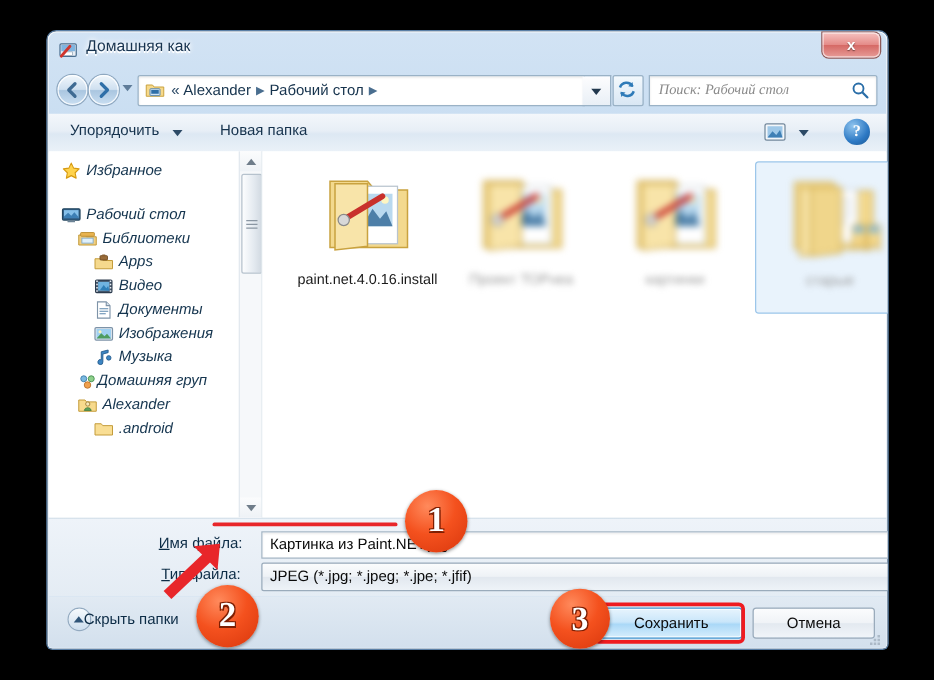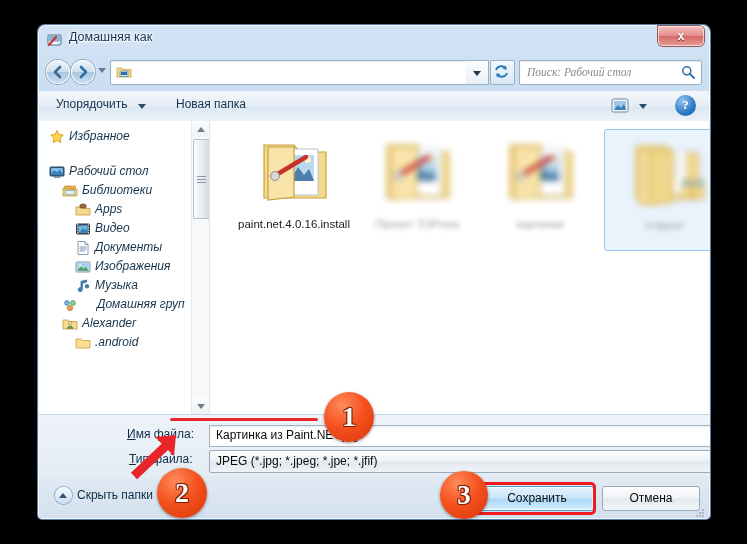--- a/index.html
+++ b/index.html
@@ -193,20 +193,23 @@
       <div class="nav-drop"></div>
 
       <div class="addrbar">
         <span class="addr-folder">
           <svg width="16" height="16" viewBox="0 0 16 16">
             <path d="M1 4h5l1.3 1.6H15V13H1z" fill="#f7d98a" stroke="#c9a23f" stroke-width=".8"></path>
             <rect x="4" y="7" width="8" height="5.5" rx=".5" fill="#cfe3f4" stroke="#5d88ad" stroke-width=".8"></rect>
             <rect x="5" y="8" width="6" height="3" fill="#2d6ea8"></rect>
           </svg>
         </span>
+        <div class="crumbs">
+          <span class="gg">«</span><span>Alexander</span><span class="sep">▶</span><span>Рабочий стол</span><span class="sep">▶</span>
+        </div>
       </div>
 
       <div class="addr-arrow">
         <i></i>
       </div>
 
       <div class="refresh">
         <svg width="21" height="21" viewBox="0 0 21 21">
           <path d="M5 9 a5.5 5.5 0 0 1 10 -1" fill="none" stroke="#2f7bb8" stroke-width="2"></path>
           <path d="M15 4.5 L15.6 8.6 L11.6 8" fill="#2f7bb8"></path>
@@ -325,21 +328,21 @@
                   <circle cx="12" cy="8.3" r="1.8" fill="#3d86c4" stroke="#245a8c" stroke-width=".7"></circle>
                 </svg></span>
               <span class="tlabel" style="left:56px">Музыка</span>
             </div>
             <div class="tnode" style="position: absolute; left: 0px; top: 174px; width: 152px;">
               <span class="tico" style="left:23px"><svg width="16" height="16" viewBox="0 0 16 16">
                   <circle cx="5" cy="6" r="2.4" fill="#79b8e0" stroke="#3a7aa8" stroke-width=".7"></circle>
                   <circle cx="11" cy="6" r="2.4" fill="#8ed08a" stroke="#3f8a4a" stroke-width=".7"></circle>
                   <circle cx="8" cy="11" r="2.6" fill="#f0a04d" stroke="#b8702a" stroke-width=".7"></circle>
                 </svg></span>
-              <span class="tlabel" style="left:58px">Домашняя груп</span>
+              <span class="tlabel" style="left:39px">Домашняя груп</span>
             </div>
             <div class="tnode" style="position: absolute; left: 0px; top: 193px; width: 152px;">
               <span class="tico" style="left:23px"><svg width="16" height="16" viewBox="0 0 16 16">
                   <path d="M1 4h5l1.2 1.5H15V13H1z" fill="#f7da8d" stroke="#c49c3b" stroke-width=".8"></path>
                   <circle cx="8.2" cy="7.2" r="1.7" fill="#f6e7b8" stroke="#9b7c33" stroke-width=".7"></circle>
                   <path d="M5.4 12.3 a2.9 2.9 0 0 1 5.6 0z" fill="#5ea35e" stroke="#3d7a3d" stroke-width=".7"></path>
                 </svg></span>
               <span class="tlabel" style="left:43px">Alexander</span>
             </div>
             <div class="tnode" style="position: absolute; left: 0px; top: 212px; width: 152px;">
@@ -439,21 +442,21 @@
       <div class="combo" style="left:170px;top:35px;width:525px;">
         <div class="val">JPEG (*.jpg; *.jpeg; *.jpe; *.jfif)</div>
 
       </div>
     </div>
 
     <div class="footer">
       <div class="hide-ico">
           <i></i>
         </div>
-      <div class="hide-link" style="left:38px;">Скрыть папки</div>
+      <div class="hide-link" style="left:28px;">Скрыть папки</div>
 
       <div class="dbtn primary" style="left:441px;width:112px;">Сохранить</div>
       <div class="dbtn" style="left:563px;width:96px;">Отмена</div>
 
       <span class="resize-grip">
         <svg width="11" height="11" viewBox="0 0 11 11">
           <g fill="#8a9aa8">
             <rect x="8" y="8" width="2" height="2"></rect>
               <rect x="5" y="8" width="2" height="2"></rect>
             <rect x="2" y="8" width="2" height="2"></rect>

